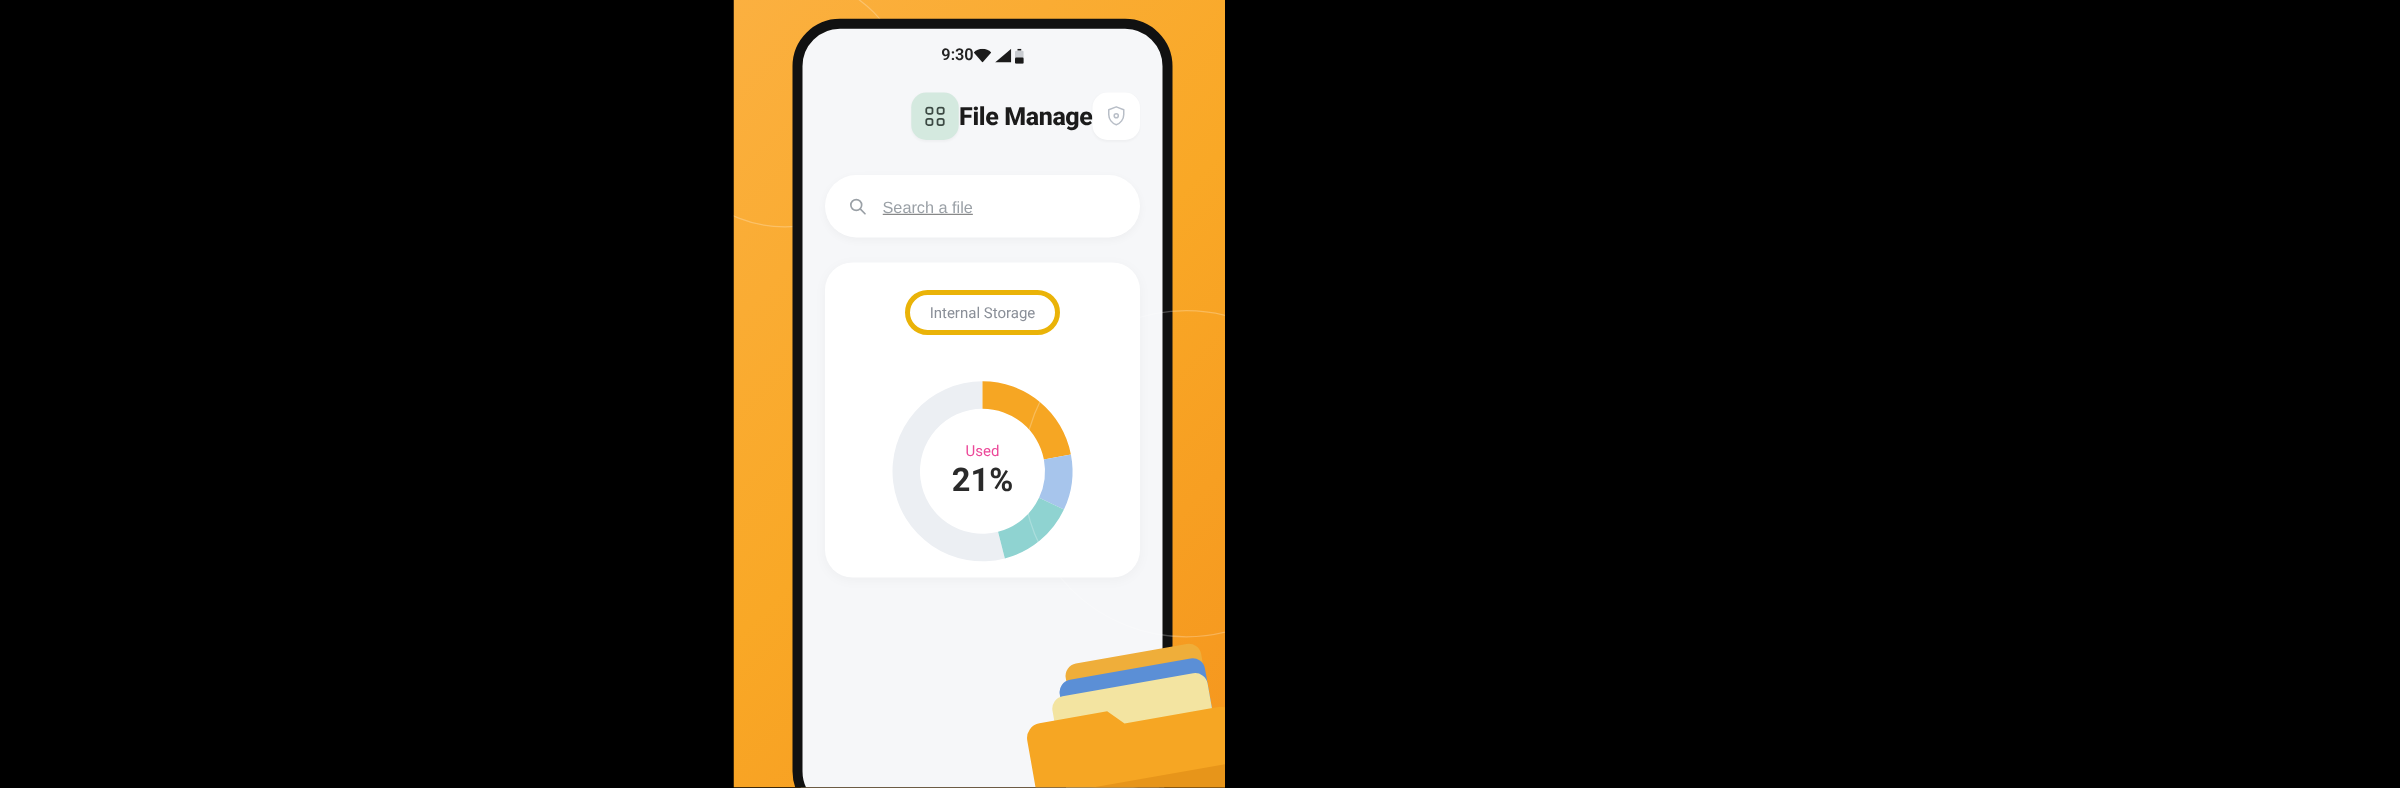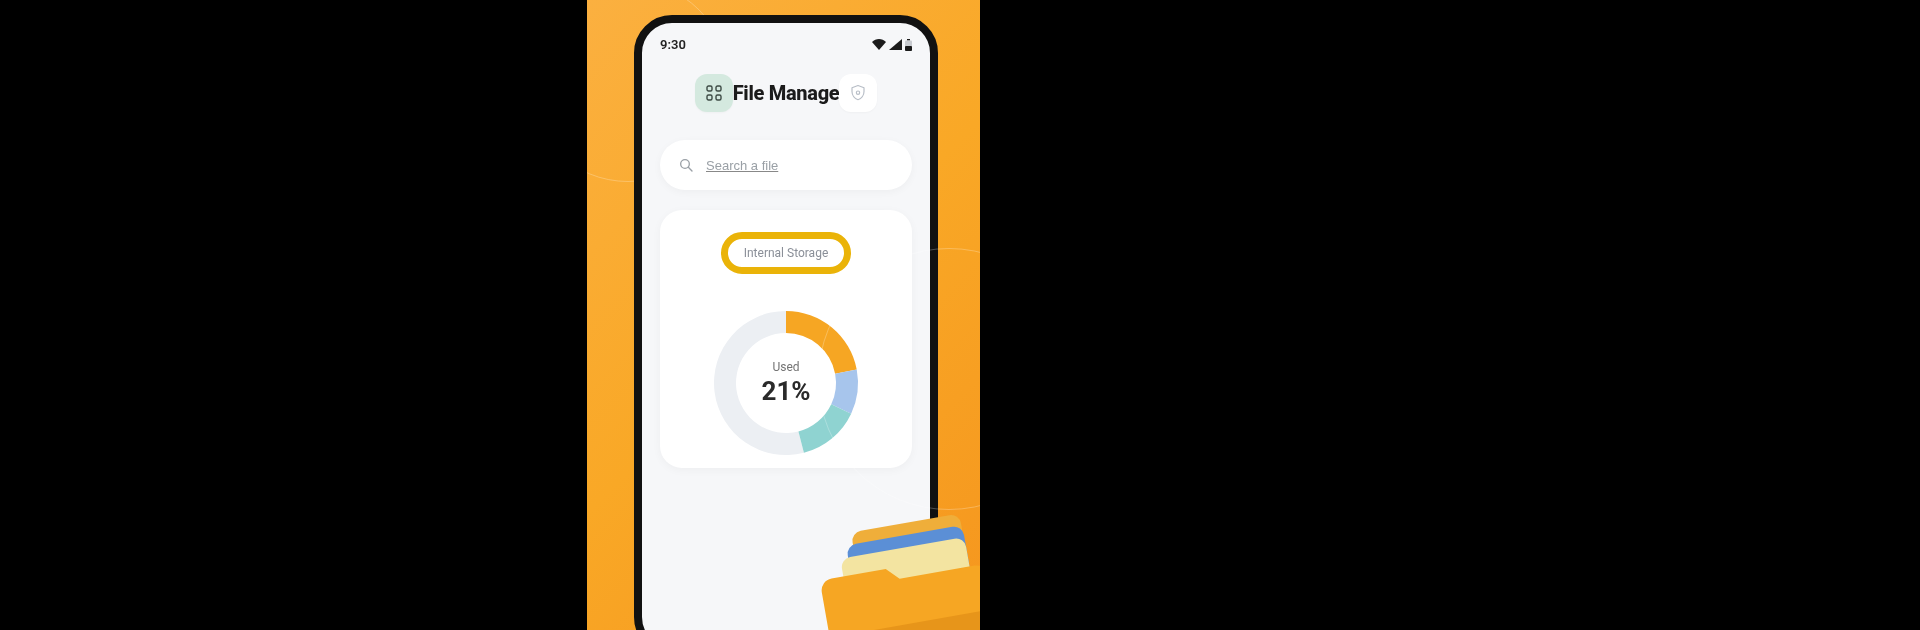--- a/index.html
+++ b/index.html
@@ -46,36 +46,36 @@
       top: 15px;
       width: 304px;
       height: 640px;
       border: 8px solid #111;
       border-radius: 38px;
       background: #f6f7f9;
       overflow: hidden;
     }
     .status-bar {
       display: flex;
-      justify-content: space-between;
+      justify-content: center;
       align-items: center;
       padding: 14px 18px 6px 18px;
       font-size: 13px;
       font-weight: 600;
       color: #222;
     }
     .status-icons {
       display: flex;
       align-items: center;
       gap: 3px;
     }
     .header-row {
       display: flex;
       align-items: center;
-      justify-content: center;
+      justify-content: flex-end;
       padding: 16px 18px 10px 18px;
     }
     .icon-btn {
       width: 38px;
       height: 38px;
       border-radius: 12px;
       display: flex;
       align-items: center;
       justify-content: center;
       background: #fff;
@@ -119,40 +119,40 @@
       padding: 22px 18px 0 18px;
       box-shadow: 0 2px 10px rgba(0,0,0,0.04);
       display: flex;
       flex-direction: column;
       align-items: center;
     }
     .storage-chip {
       font-size: 12px;
       color: #8a8f98;
       padding: 7px 16px;
-      border: 7px solid #eab308;
+      border: 4px solid #eab308;
       border-radius: 100px;
       margin-bottom: 24px;
     }
     .donut-wrap {
       position: relative;
       width: 170px;
       height: 170px;
     }
     .donut-center {
       position: absolute;
       inset: 0;
       display: flex;
       flex-direction: column;
       align-items: center;
       justify-content: center;
     }
     .used-label {
       font-size: 12px;
-      color: #737373;
+      color: #ec4899;
       margin-bottom: 2px;
     }
     .used-pct {
       font-size: 26px;
       font-weight: 700;
       color: #2a2a2a;
     }
     .folder-deco {
       position: absolute;
       right: -25px;

